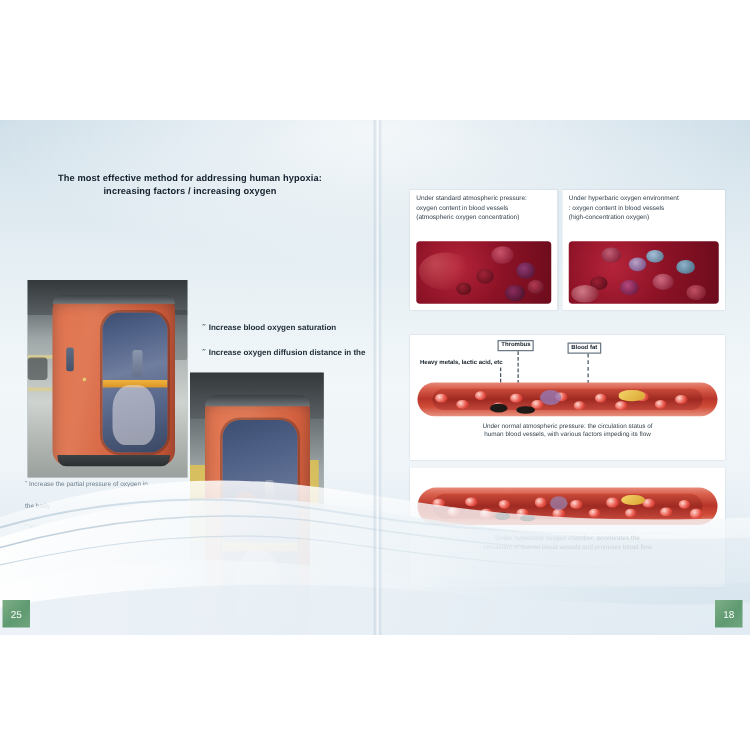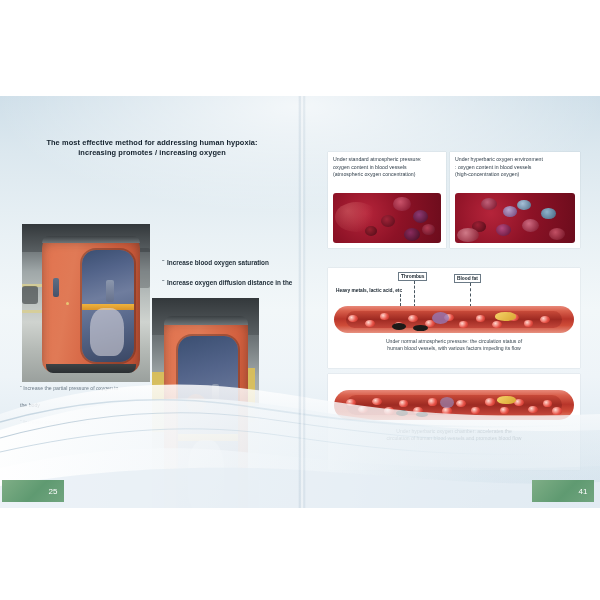--- a/index.html
+++ b/index.html
@@ -24,21 +24,20 @@
     position:absolute;left:298px;top:0;width:8px;height:412px;
     background:linear-gradient(90deg,rgba(140,165,185,.00),rgba(120,150,175,.22),rgba(255,255,255,.55),rgba(120,150,175,.18),rgba(140,165,185,.00));
   }
   #waves{position:absolute;left:0;bottom:0;width:600px;height:190px;overflow:hidden;}
 
   
   .page-badge{
     position:absolute;width:22px;height:22px;display:flex;align-items:center;justify-content:center;
     font-size:8px;color:#ffffff;font-family:"Liberation Sans",sans-serif;
     background:linear-gradient(135deg,#7fae86,#5f9a71 55%,#71a57f);
-    padding-left:40px;
   }
   #badge-left{left:2px;bottom:6px;}
   #badge-right{right:6px;bottom:6px;}
 
   
   #headline{
     position:absolute;left:18px;top:42px;width:268px;
     font-size:7.4px;font-weight:bold;color:#13202c;line-height:10px;text-align:center;
     letter-spacing:.1px;
   }
@@ -124,21 +123,21 @@
 </head>
 <body>
 
 <div id="stage">
 
   <div id="spread">
     <div id="sheen"></div>
 
     <div id="headline">
       <span>The most effective method for addressing human hypoxia:</span>
-      <span class="l2">increasing promotes / increasing oxygen</span>
+      <span class="l2">increasing factors / increasing oxygen</span>
     </div>
 
 
     <div class="photo" id="photo-1">
       <div class="room"></div>
       <div class="room-ceil"></div>
       <div class="room-strip" style="left:0;top:60px;width:26px;"></div>
       <div class="room-strip" style="left:0;top:86px;width:20px;"></div>
       <div class="room-dark" style="left:0;top:62px;width:16px;height:18px;border-radius:3px;"></div>
       <div class="room-dark" style="left:104px;top:24px;width:24px;height:40px;border-radius:2px;opacity:.5;"></div>
@@ -322,16 +321,16 @@
         <path d="M0,120 C80,98 170,88 260,100 C350,112 430,128 600,120" fill="none" stroke="url(#wg3)" stroke-width="1.2"></path>
         <path d="M0,134 C90,114 180,104 270,116 C360,128 440,142 600,134" fill="none" stroke="url(#wg2)" stroke-width="1"></path>
         <path d="M0,150 C60,136 140,126 220,132 C320,140 420,156 600,148 L600,190 L0,190 Z" fill="url(#wg1)" opacity=".8"></path>
         <path d="M0,168 C90,152 200,146 300,152 C400,158 500,170 600,164 L600,190 L0,190 Z" fill="#e6eef4" opacity=".75"></path>
       </svg>
     </div>
 
     <div id="gutter"></div>
 
     <div class="page-badge" id="badge-left">25</div>
-    <div class="page-badge" id="badge-right">41</div>
+    <div class="page-badge" id="badge-right">18</div>
   </div>
 
 </div>
 
 </body></html>

